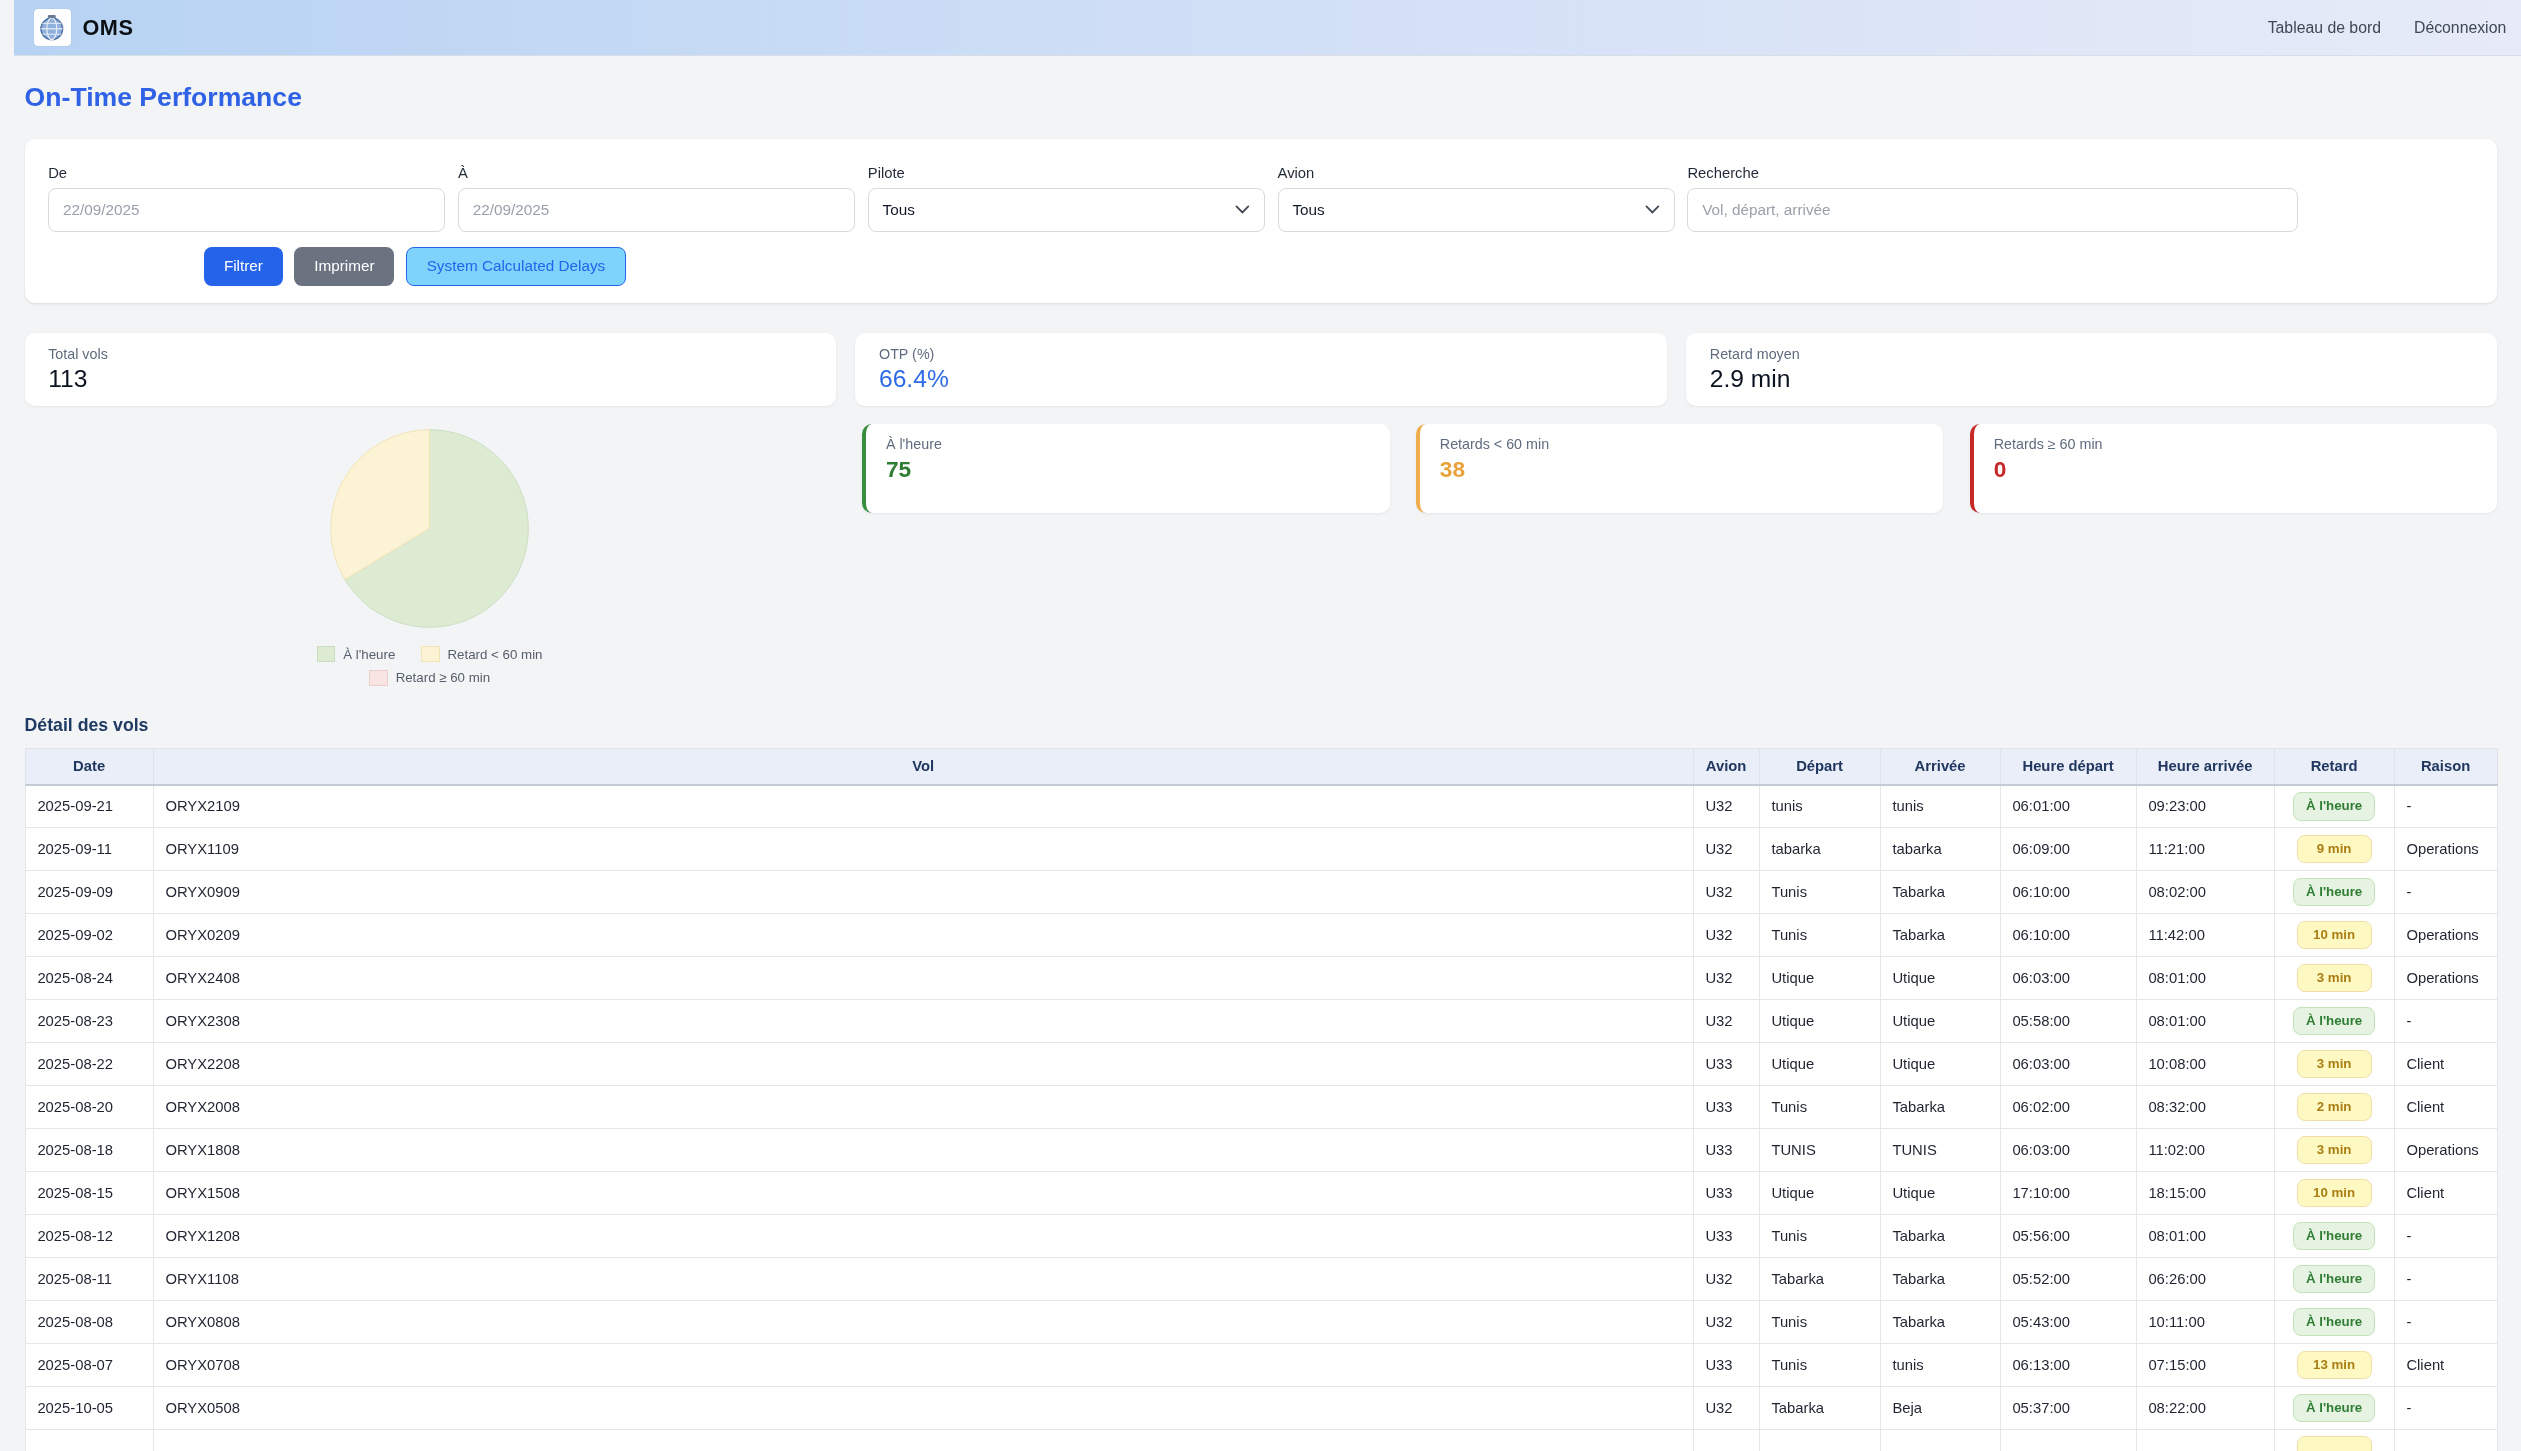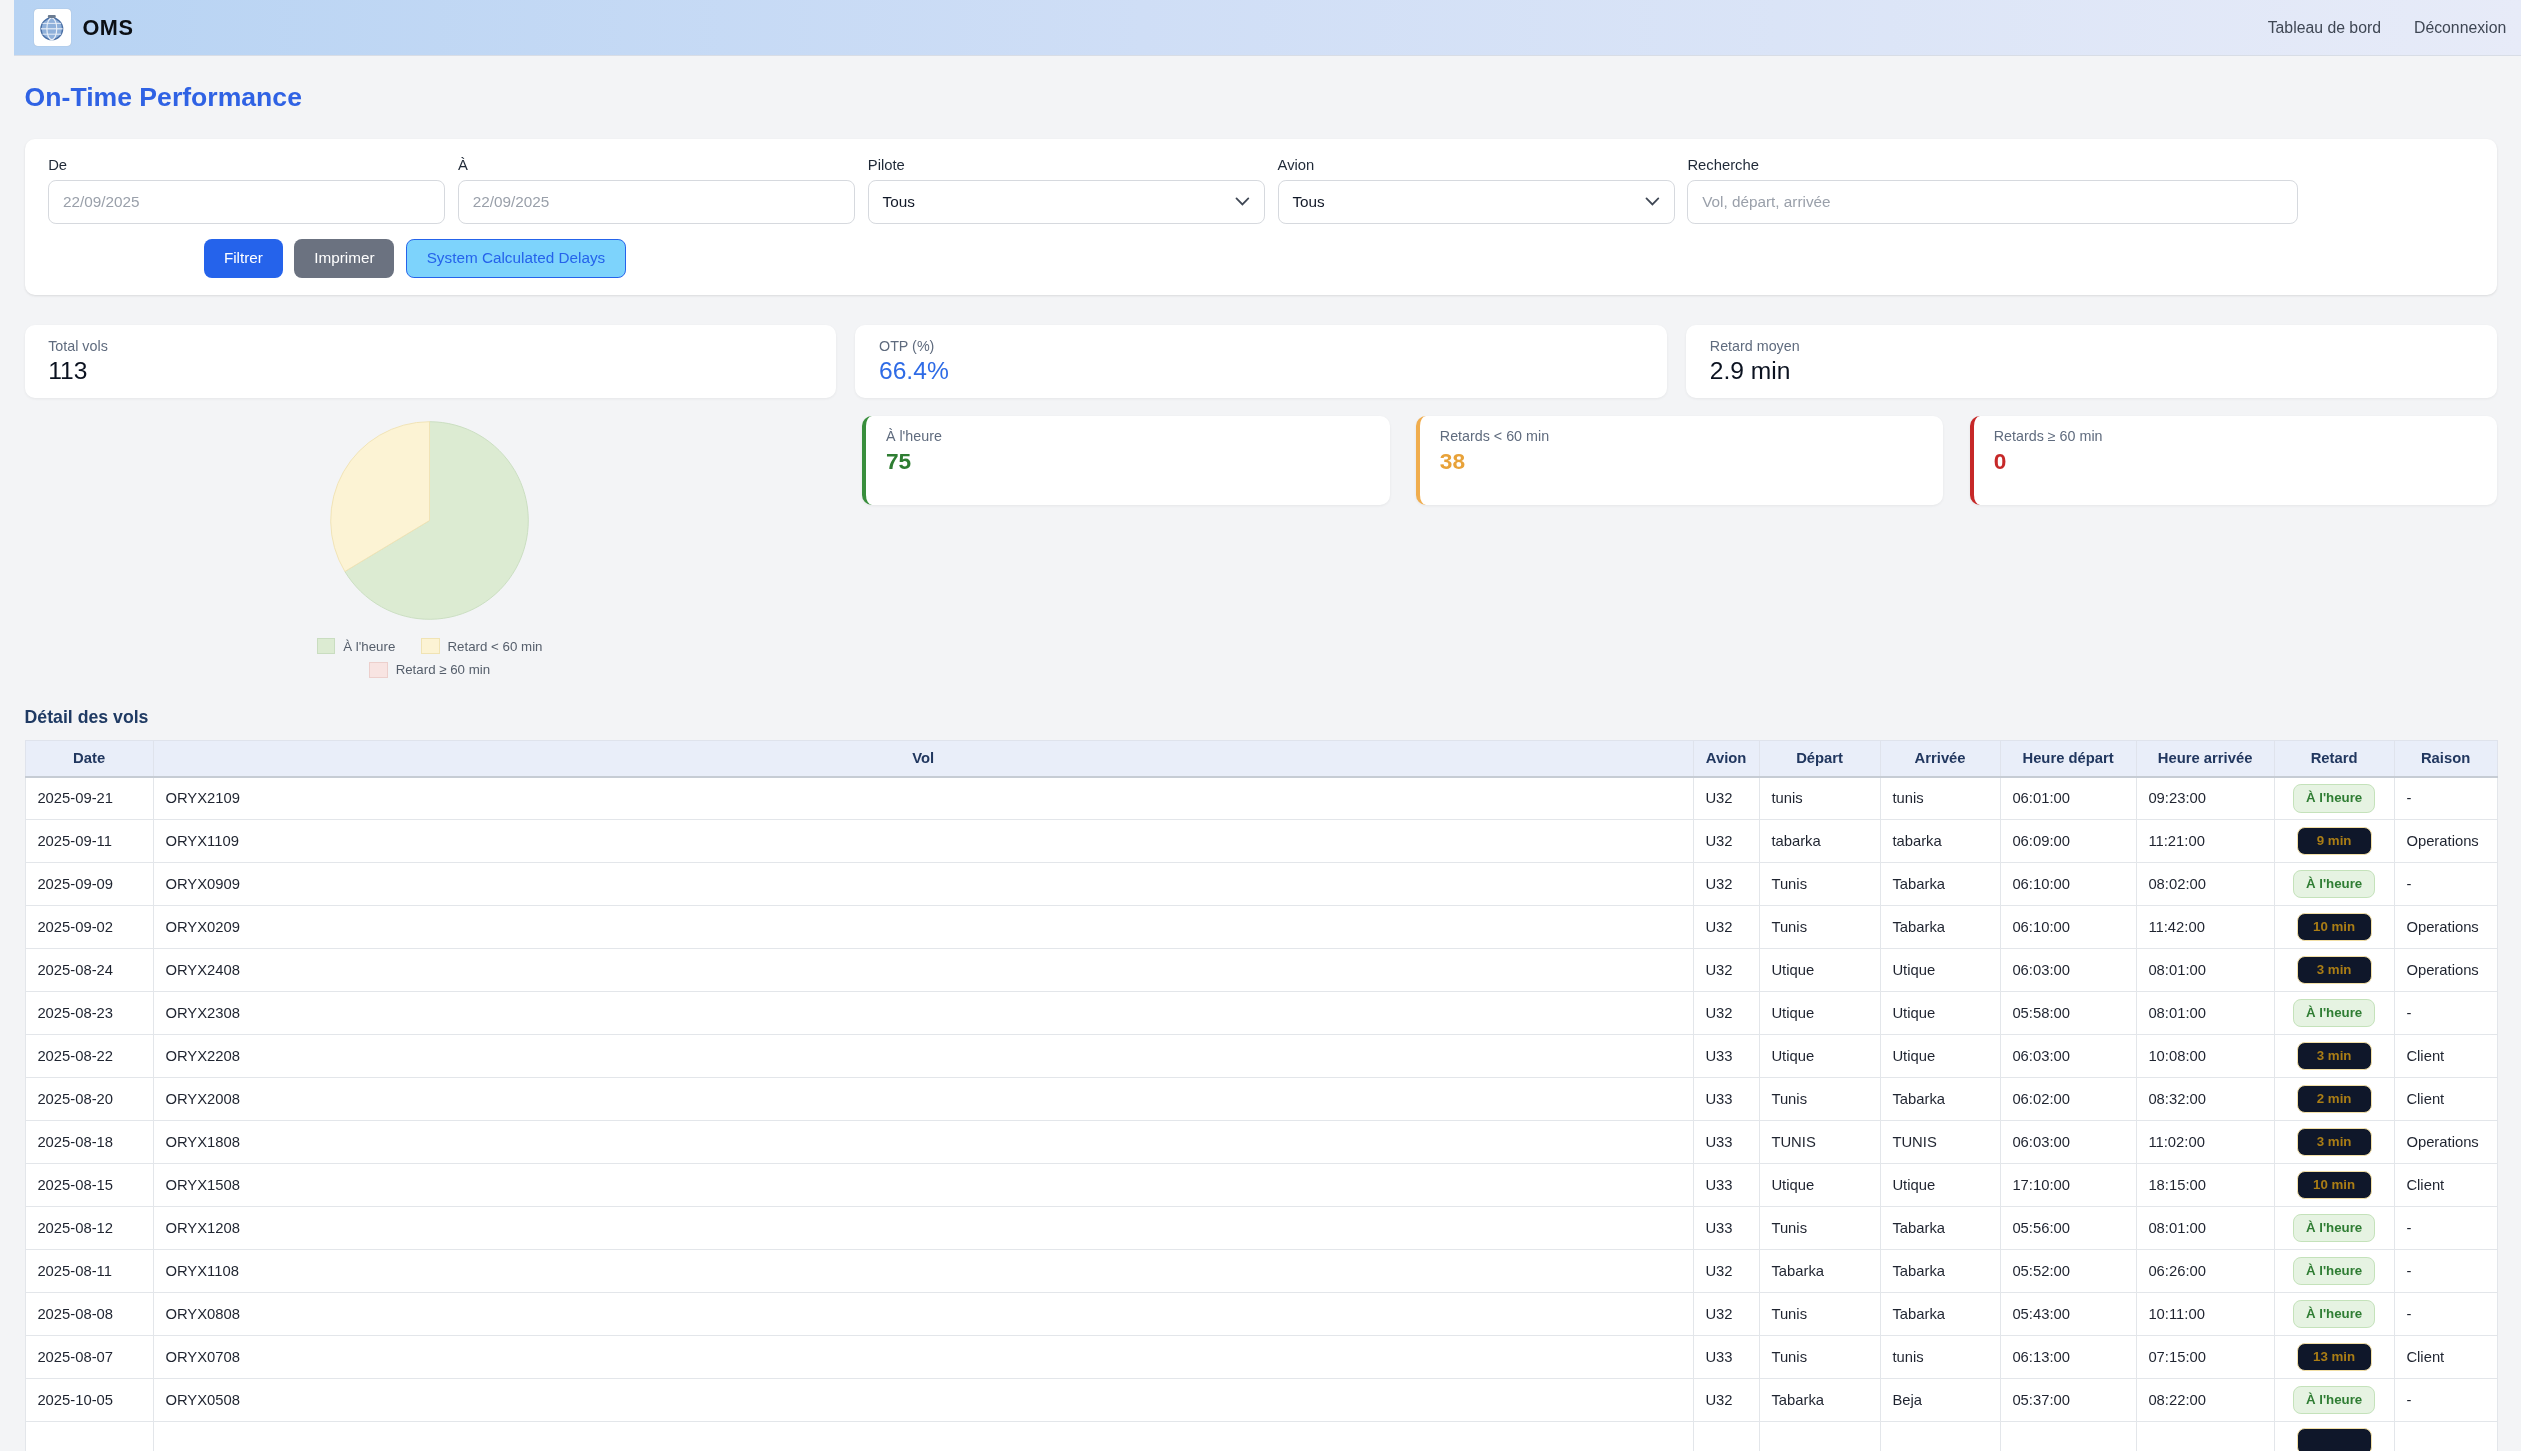--- a/index.html
+++ b/index.html
@@ -33,21 +33,21 @@
   .main { padding: 0 24.6px; }
   .page-title { margin-top: 25.6px; font-size: 26.6px; font-weight: bold; color: #2f62e4; }
 
   
   .filter-card {
     margin-top: 26.6px; background: #fff; border-radius: 9.9px;
     box-shadow: 0 1px 3px rgba(0,0,0,.07), 0 1px 2px rgba(0,0,0,.04);
     padding: 17.7px 23.6px 17.7px 23.6px;
   }
   .filter-row { display: flex; gap: 12.8px; }
-  .field { display: flex; flex-direction: column; }
+  .field { display: flex; flex-direction: column; margin-top: 8px; }
   .field-label { font-size: 14.8px; color: #1f2937; margin-bottom: 6.9px; }
   .w-std { width: 397px; }
   .w-search { width: 611px; }
   .input, .select, input.input-real {
     height: 44px; border: 1px solid #d6d9de; border-radius: 7.9px;
     background: #fff; padding: 0 13.8px; font-size: 15.3px;
     display: flex; align-items: center;
     font-family: "Liberation Sans", sans-serif;
   }
   .input .muted { color: #9aa0aa; }
@@ -103,21 +103,21 @@
     border: 1px solid #e3e6ea; padding-left: 11.8px; background: #fff;
     overflow: hidden; white-space: nowrap;
   }
   td.c-retard { text-align: center; padding-left: 0; }
   .badge {
     display: inline-block; min-width: 75px; min-height: 26.6px;
     padding: 4.9px 11.8px; border-radius: 7.9px; font-size: 13.3px; font-weight: bold;
     line-height: 16.7px;
   }
   .badge.ontime { background: #e6f3e2; border: 1px solid #c4e2ba; color: #2f7d33; }
-  .badge.delay  { background: #0f172a; border: 1px solid #f2dfa6; color: #aa7d15; }
+  .badge.delay  { background: #fef9c3; border: 1px solid #f2dfa6; color: #aa7d15; }
 </style>
 </head>
 <body>
 
 <nav class="navbar">
   <div class="brand">
     <div class="logo-tile">
       <svg width="27.6" height="27.6" viewBox="0 0 28 28">
         <circle cx="14" cy="15" r="11" fill="#8fb0da" stroke="#4a6fa5" stroke-width="1.4"></circle>
         <ellipse cx="14" cy="15" rx="5" ry="11" fill="none" stroke="#e8eef7" stroke-width="1.2"></ellipse>

